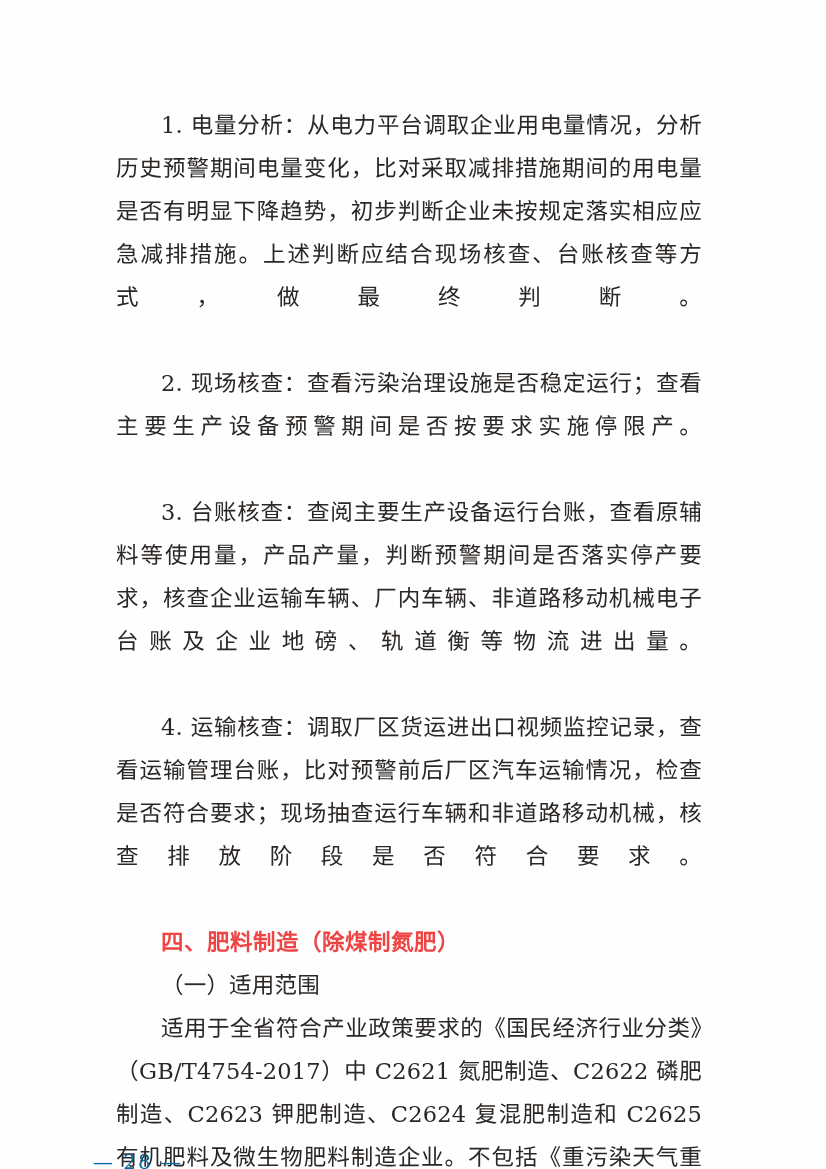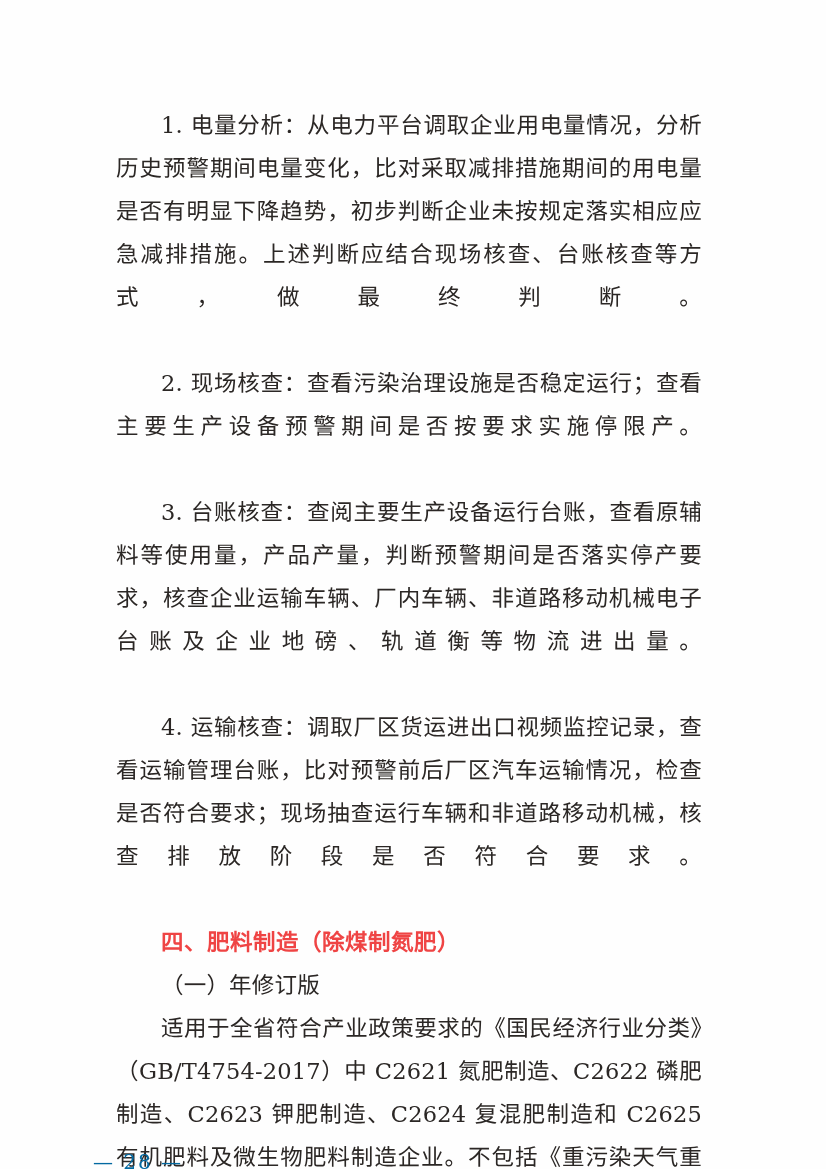--- a/index.html
+++ b/index.html
@@ -119,21 +119,21 @@
     <p class="para">1. 电量分析：从电力平台调取企业用电量情况，分析历史预警期间电量变化，比对采取减排措施期间的用电量是否有明显下降趋势，初步判断企业未按规定落实相应应急减排措施。上述判断应结合现场核查、台账核查等方式，做最终判断。</p>
 
     <p class="para">2. 现场核查：查看污染治理设施是否稳定运行；查看主要生产设备预警期间是否按要求实施停限产。</p>
 
     <p class="para">3. 台账核查：查阅主要生产设备运行台账，查看原辅料等使用量，产品产量，判断预警期间是否落实停产要求，核查企业运输车辆、厂内车辆、非道路移动机械电子台账及企业地磅、轨道衡等物流进出量。</p>
 
     <p class="para">4. 运输核查：调取厂区货运进出口视频监控记录，查看运输管理台账，比对预警前后厂区汽车运输情况，检查是否符合要求；现场抽查运行车辆和非道路移动机械，核查排放阶段是否符合要求。</p>
 
     <h2 class="heading-l1">四、肥料制造（除煤制氮肥）</h2>
 
-    <h3 class="heading-l2">（一）年修订版</h3>
+    <h3 class="heading-l2">（一）适用范围</h3>
 
     <p class="para">适用于全省符合产业政策要求的《国民经济行业分类》（GB/T4754-2017）中 C2621 氮肥制造、C2622 磷肥制造、C2623 钾肥制造、C2624 复混肥制造和 C2625 有机肥料及微生物肥料制造企业。不包括《重污染天气重点行业应急减排措施制定技术指南（2020 年修订版）》中的煤制氮肥企业。</p>
 
   </div>
 
   <div class="page-footer">
     <span class="pf-inner">— 28 —</span>
   </div>
 </div>
 

